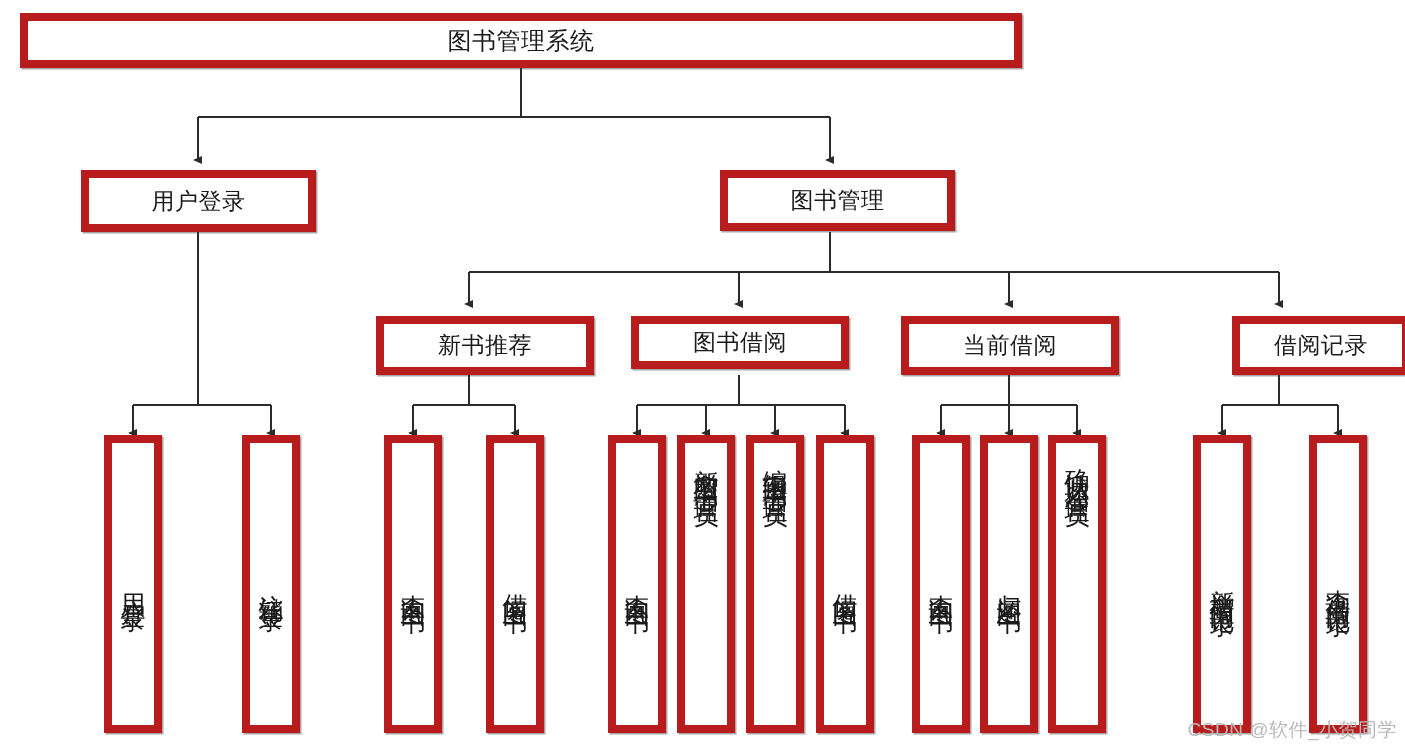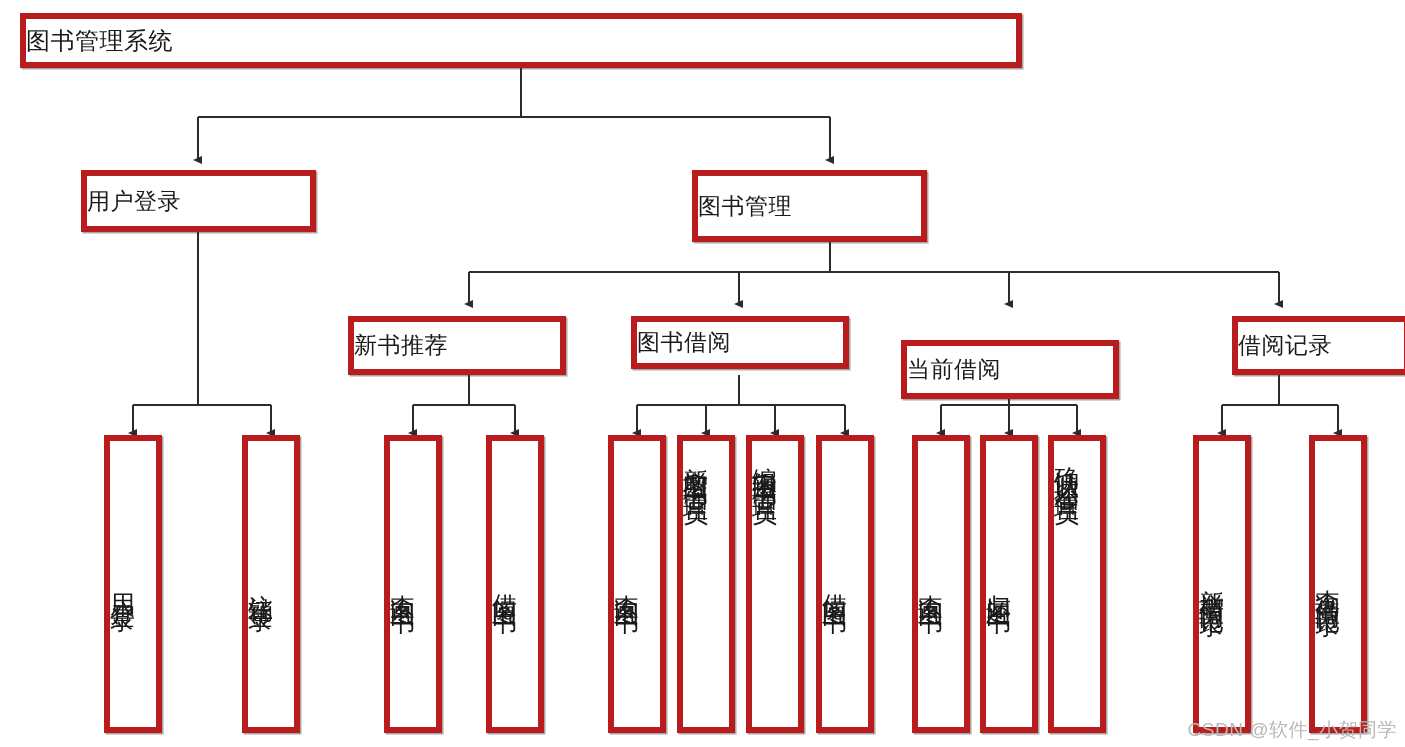--- a/index.html
+++ b/index.html
@@ -23,24 +23,25 @@
     left: 0;
     top: 0;
     width: 1405px;
     height: 747px;
     pointer-events: none;
   }
   .node {
     position: absolute;
     box-sizing: border-box;
     background: #ffffff;
-    border: 6px solid #b91c1c;
+    border: 8px solid #b91c1c;
     box-shadow: 1.5px 1.5px 0 rgba(60,60,60,0.45);
     display: flex;
     align-items: center;
+    justify-content: center;
     color: #1a1a1a;
   }
   .node .label {
     white-space: nowrap;
     line-height: 1.15;
   }
   
   .node.h .label {
     font-size: 23px;
     letter-spacing: 0.5px;
@@ -132,31 +133,31 @@
     </g>
   </svg>
 
   <div class="node h root" style="left:20px; top:13px; width:1002px; height:55px;">
     <span class="label">图书管理系统</span>
   </div>
 
   <div class="node h" style="left:81px; top:170px; width:235px; height:62px;">
     <span class="label">用户登录</span>
   </div>
-  <div class="node h" style="left:692px; top:170px; width:235px; height:72px;">
+  <div class="node h" style="left:720px; top:170px; width:235px; height:61px;">
     <span class="label">图书管理</span>
   </div>
 
-  <div class="node h" style="left:348px; top:316px; width:218px; height:59px;">
+  <div class="node h" style="left:376px; top:316px; width:218px; height:59px;">
     <span class="label">新书推荐</span>
   </div>
   <div class="node h" style="left:631px; top:316px; width:218px; height:53px;">
     <span class="label">图书借阅</span>
   </div>
-  <div class="node h" style="left:901px; top:316px; width:218px; height:59px;margin-top:24px;">
+  <div class="node h" style="left:901px; top:316px; width:218px; height:59px;">
     <span class="label">当前借阅</span>
   </div>
   <div class="node h" style="left:1232px; top:316px; width:178px; height:59px;">
     <span class="label">借阅记录</span>
   </div>
 
   <div class="node v centered" style="left:104px; top:435px; width:58px; height:298px;">
     <span class="label">用户登录</span>
   </div>
   <div class="node v centered" style="left:242px; top:435px; width:58px; height:298px;">

